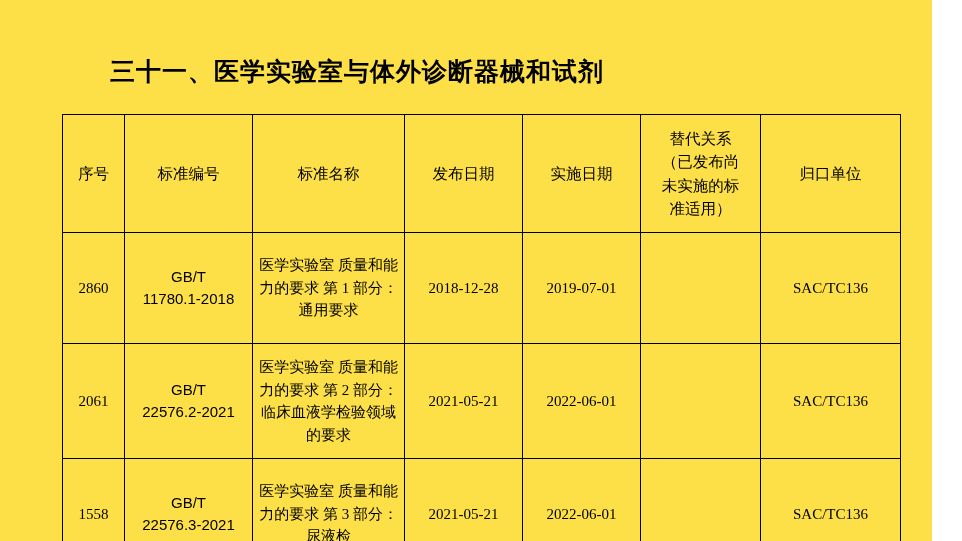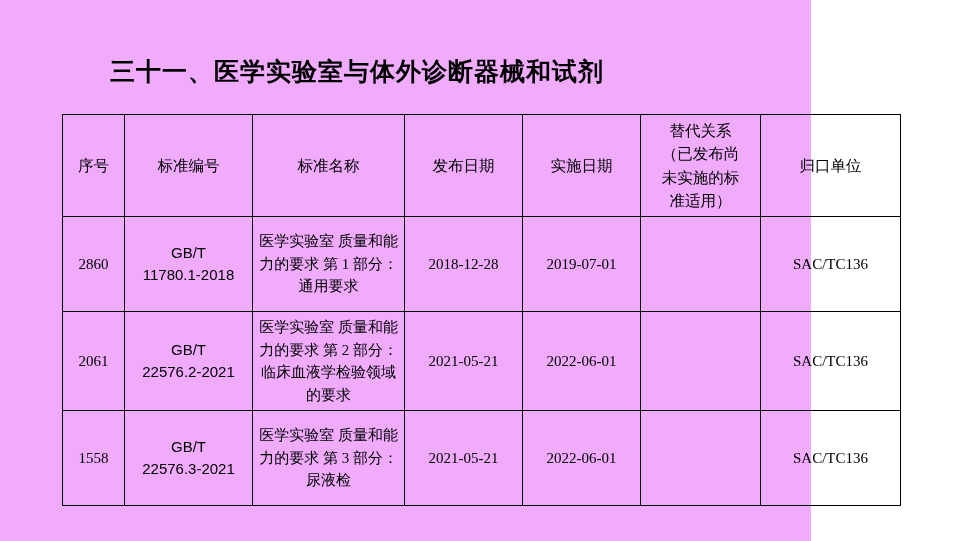--- a/index.html
+++ b/index.html
@@ -9,23 +9,23 @@
   }
   body {
     width: 962px;
     height: 541px;
     overflow: hidden;
     font-family: "Liberation Serif", "DejaVu Serif", serif;
     color: #000000;
   }
   .page {
     position: relative;
-    width: 811px;
+    width: 932px;
     height: 541px;
-    background: #f0abfc;
+    background: #fde047;
     box-sizing: border-box;
   }
   .doc-title {
     position: absolute;
     left: 110px;
     top: 55px;
     font-size: 25px;
     font-weight: bold;
     letter-spacing: 1px;
     white-space: nowrap;
@@ -38,21 +38,21 @@
     width: 838px;
   }
   table.std-table {
     border-collapse: collapse;
     width: 838px;
     table-layout: fixed;
   }
   table.std-table td,
   table.std-table th {
     border: 1px solid #000000;
-    padding: 4px 4px;
+    padding: 12px 4px;
     text-align: center;
     vertical-align: middle;
     font-size: 15px;
     line-height: 1.5;
     font-weight: normal;
     font-family: "Liberation Serif", "DejaVu Serif", serif;
   }
   table.std-table thead td {
     height: 86px;
     font-size: 15.5px;

